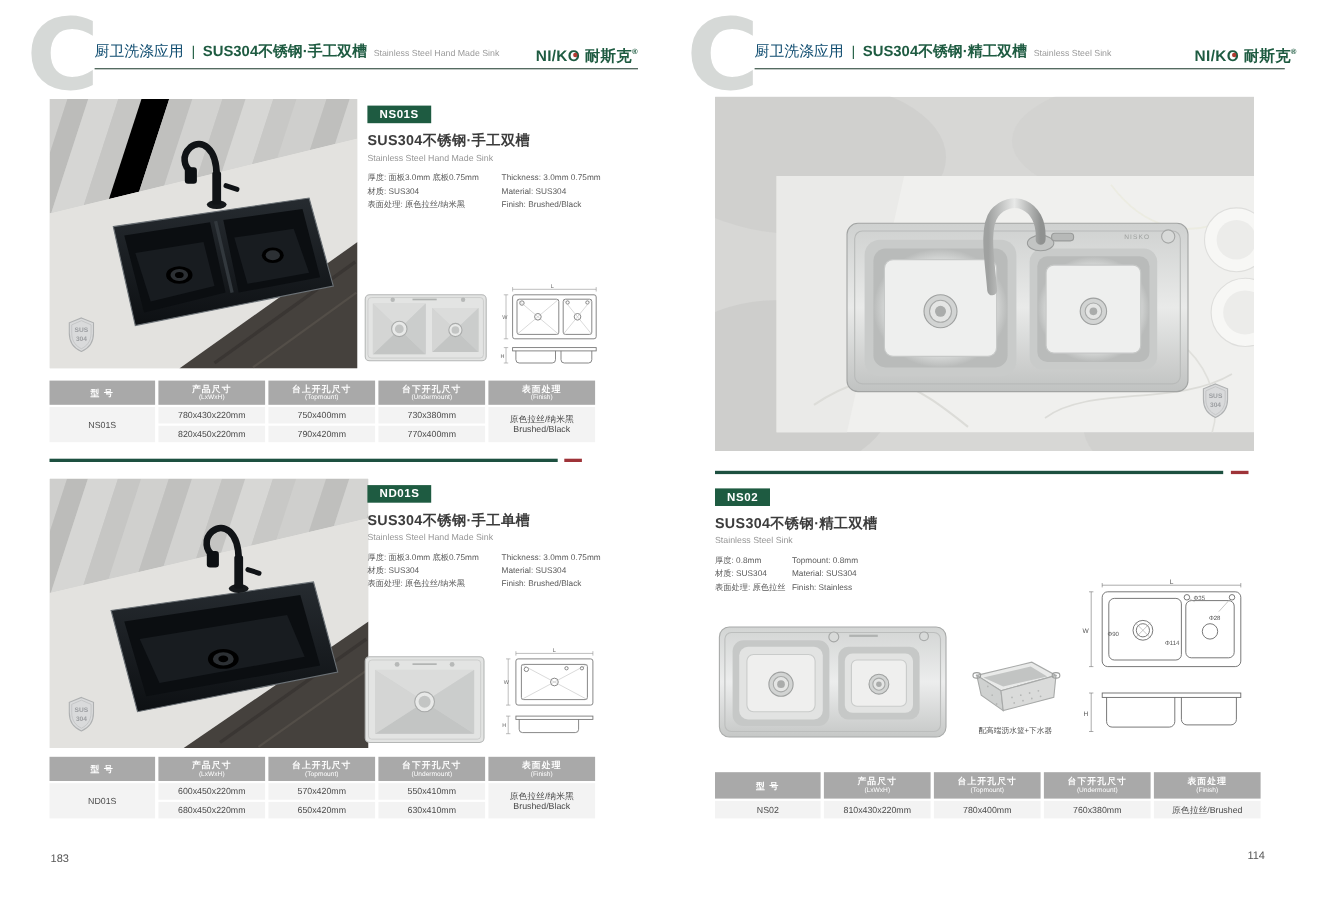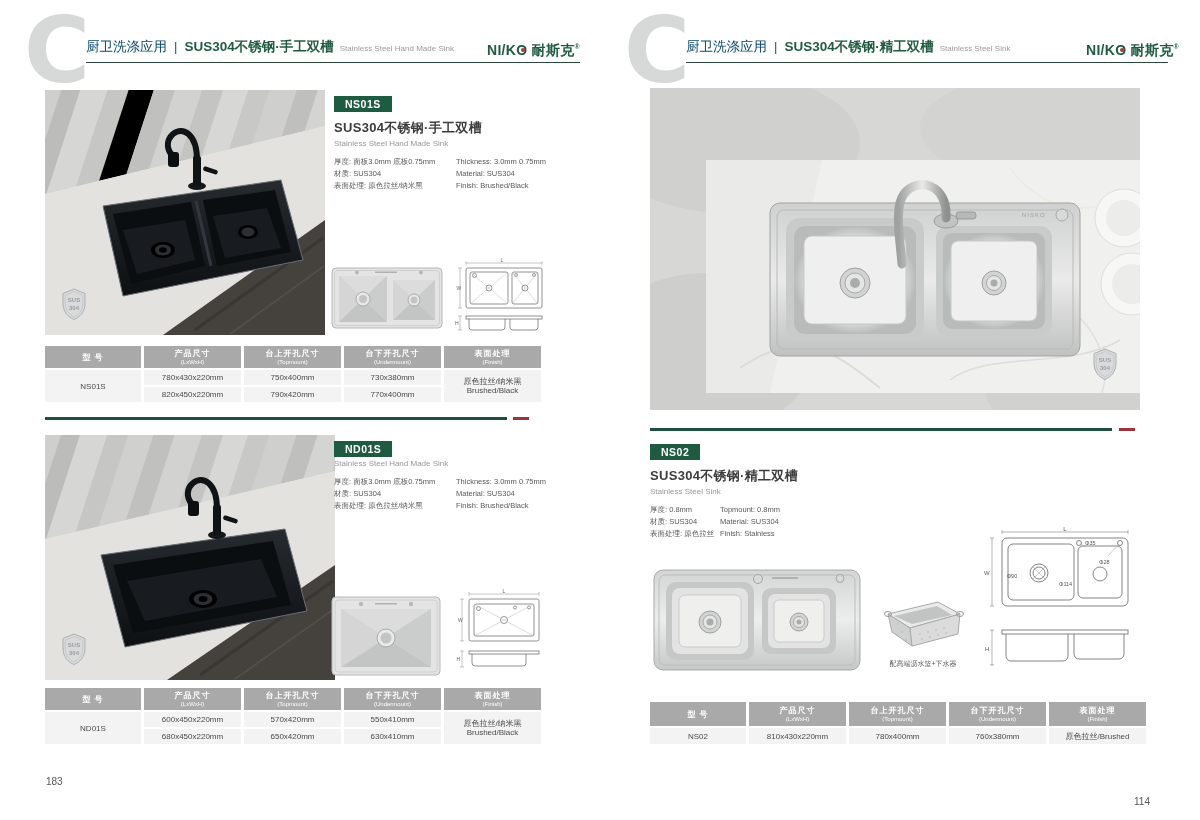--- a/index.html
+++ b/index.html
@@ -285,20 +285,21 @@
   <g transform="translate(16,198)">
     <path d="M13,1 L24,5.5 V15 C24,24 19,29 13,31.5 C7,29 2,24 2,15 V5.5 Z" fill="#d9dadb" stroke="#aeb0b1"></path>
     <path d="M13,3.5 L21.8,7.3 V15 C21.8,22.5 17.7,26.8 13,29 C8.3,26.8 4.2,22.5 4.2,15 V7.3 Z" fill="none" stroke="#bfc1c2" stroke-width=".7"></path>
     <text x="13" y="14" text-anchor="middle" font-size="6" font-weight="bold" fill="#9b9da0">SUS</text>
     <text x="13" y="22" text-anchor="middle" font-size="6" font-weight="bold" fill="#9b9da0">304</text>
   </g>
 </svg>
 
 <div class="abs" style="left:334px;top:439px;width:250px">
   <span class="badge">ND01S</span>
+  <div class="p-title">SUS304不锈钢·手工单槽</div>
   <div class="p-sub">Stainless Steel Hand Made Sink</div>
   <div class="spec-cols">
     <div class="col" style="width:122px">
       <div>厚度: 面板3.0mm  底板0.75mm</div>
       <div>材质: SUS304</div>
       <div>表面处理: 原色拉丝/纳米黑</div>
     </div>
     <div class="col">
       <div>Thickness: 3.0mm  0.75mm</div>
       <div>Material: SUS304</div>
@@ -605,13 +606,13 @@
       <div class="cn">表面处理</div>
       <div class="en">(Finish)</div>
     </div>
   <div class="td" style="grid-area:2/1">NS02</div>
   <div class="td" style="grid-area:2/2">810x430x220mm</div>
   <div class="td" style="grid-area:2/3">780x400mm</div>
   <div class="td" style="grid-area:2/4">760x380mm</div>
   <div class="td" style="grid-area:2/5">原色拉丝/Brushed</div>
 </div>
 
-<div class="abs pagenum" style="left:1134px;top:796px">114</div>
+<div class="abs pagenum" style="left:1134px;top:773px">114</div>
 
 </body></html>

